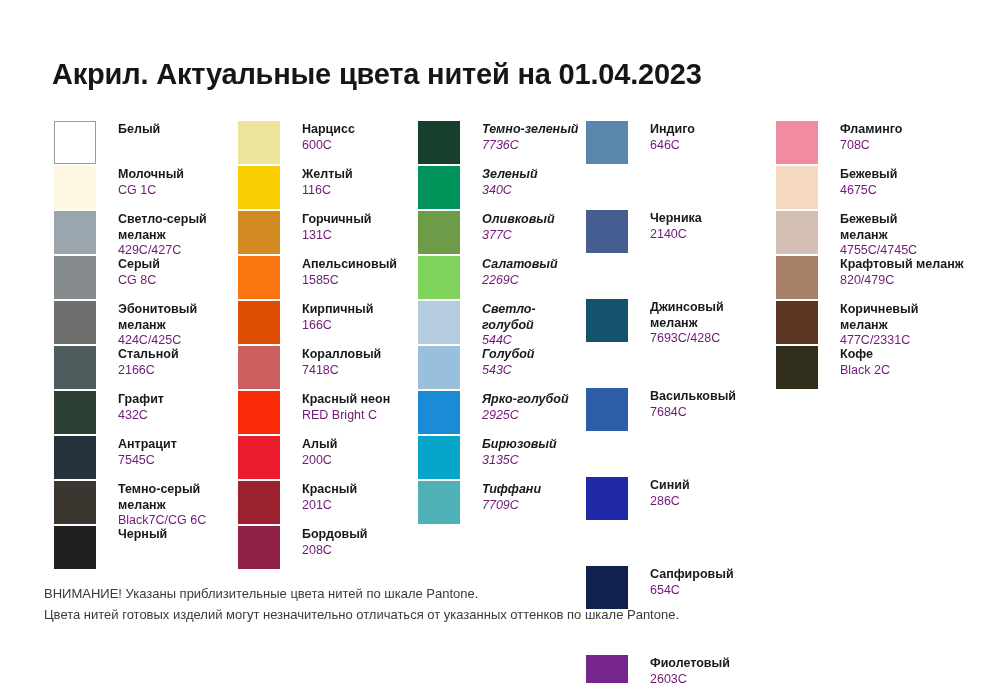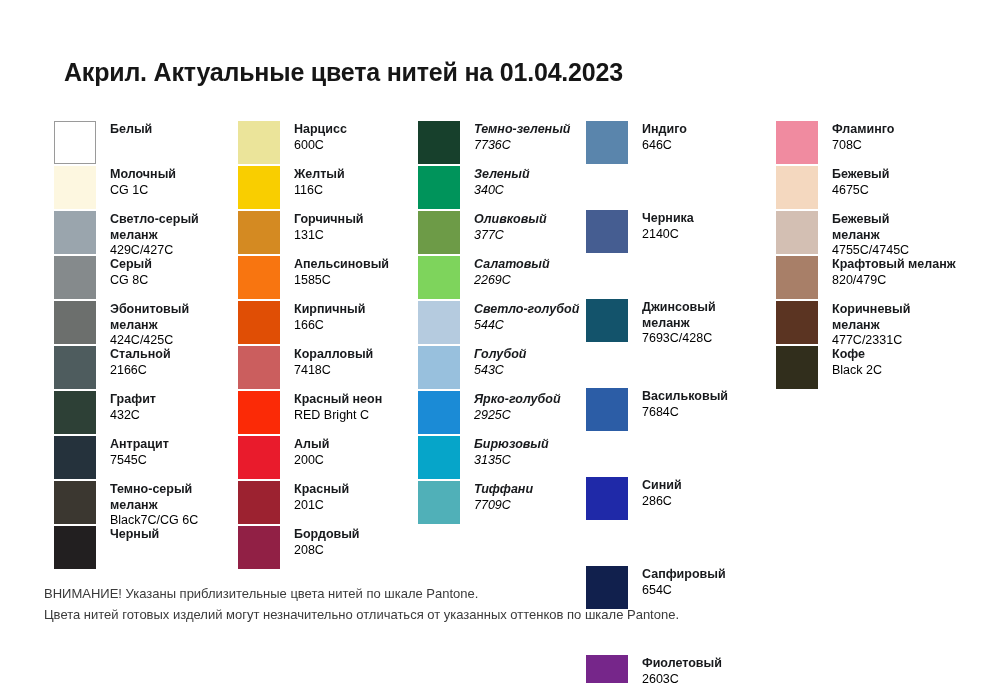--- a/index.html
+++ b/index.html
@@ -19,23 +19,23 @@
   .page {
     position: absolute;
     left: 0; top: 0;
     width: 1000px;
     height: 683px;
     background: #fff;
   }
 
   .title {
     position: absolute;
-    left: 64px;
+    left: 52px;
     top: 58px;
-    font-size: 25px;
+    font-size: 29px;
     font-weight: bold;
     letter-spacing: -0.2px;
     color: #161616;
     white-space: nowrap;
   }
 
   .columns {
     position: absolute;
     left: 54px;
     top: 121px;
@@ -66,34 +66,34 @@
     width: 42px;
     height: 43px;
     flex: 0 0 42px;
     box-sizing: border-box;
   }
   .swatch.outlined {
     border: 1px solid #9a9a9a;
   }
 
   .labels {
-    margin-left: 14px;
+    margin-left: 22px;
     padding-top: 1px;
     line-height: 15.5px;
   }
   .cname {
     font-size: 12.5px;
     font-weight: bold;
     color: #17191c;
     white-space: pre-line;
   }
   .ccode {
     font-size: 12.5px;
     font-weight: normal;
-    color: #000000;
+    color: #701a75;
   }
 
   .notes {
     position: absolute;
     left: 44px;
     top: 583px;
     font-size: 13px;
     line-height: 21px;
     color: #3a3a3a;
   }

